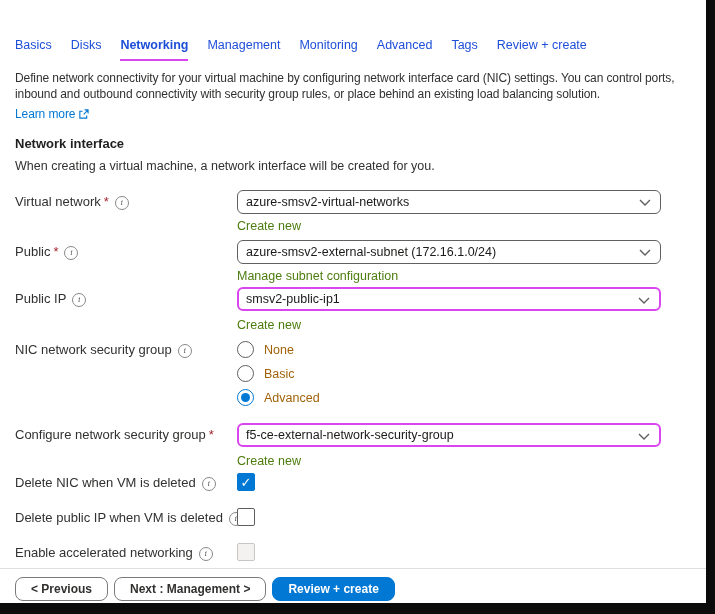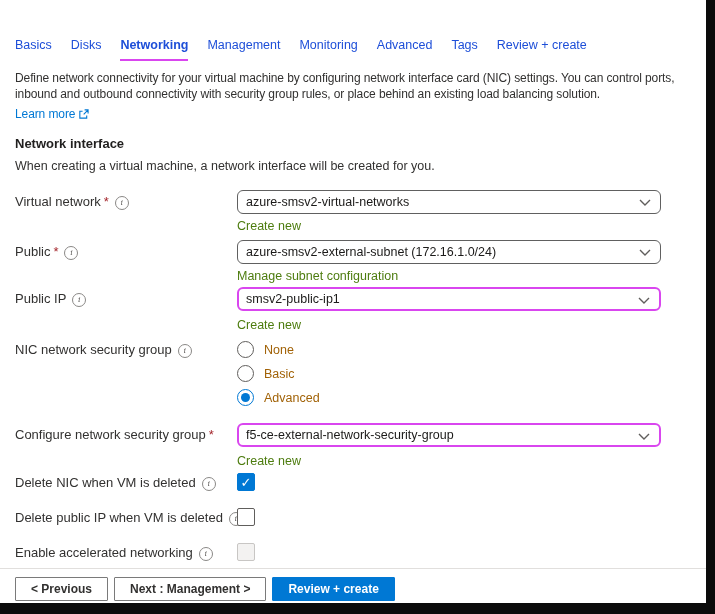--- a/index.html
+++ b/index.html
@@ -67,21 +67,21 @@
   .checkbox.checked::after { content:"\2713"; }
   .checkbox.disabled { background:#f3f2f1; border-color:#c8c6c4; cursor:default; }
   .cb-label-line { top:1px; height:18px; line-height:18px; }
 
   .divider { position:absolute; left:0; top:568px; width:706px; height:1px; background:#e1dfdd; }
 
   
   .footer { position:absolute; left:15px; top:577px; display:flex; gap:6px; }
   .btn {
     height:24px; box-sizing:border-box; padding:0 15px; background:#fff;
-    border:1px solid #7a7a7a; border-radius:1px; font-family:"Liberation Sans", sans-serif;
+    border:1px solid #7a7a7a; border-radius:8px; font-family:"Liberation Sans", sans-serif;
     font-size:12px; font-weight:bold; color:#323130; cursor:pointer; white-space:nowrap;
   }
   .btn.primary { background:#0078d4; border-color:#0078d4; color:#fff; }
 </style>
 </head>
 <body>
 
 <div class="page">
 
   <div class="tabs">

